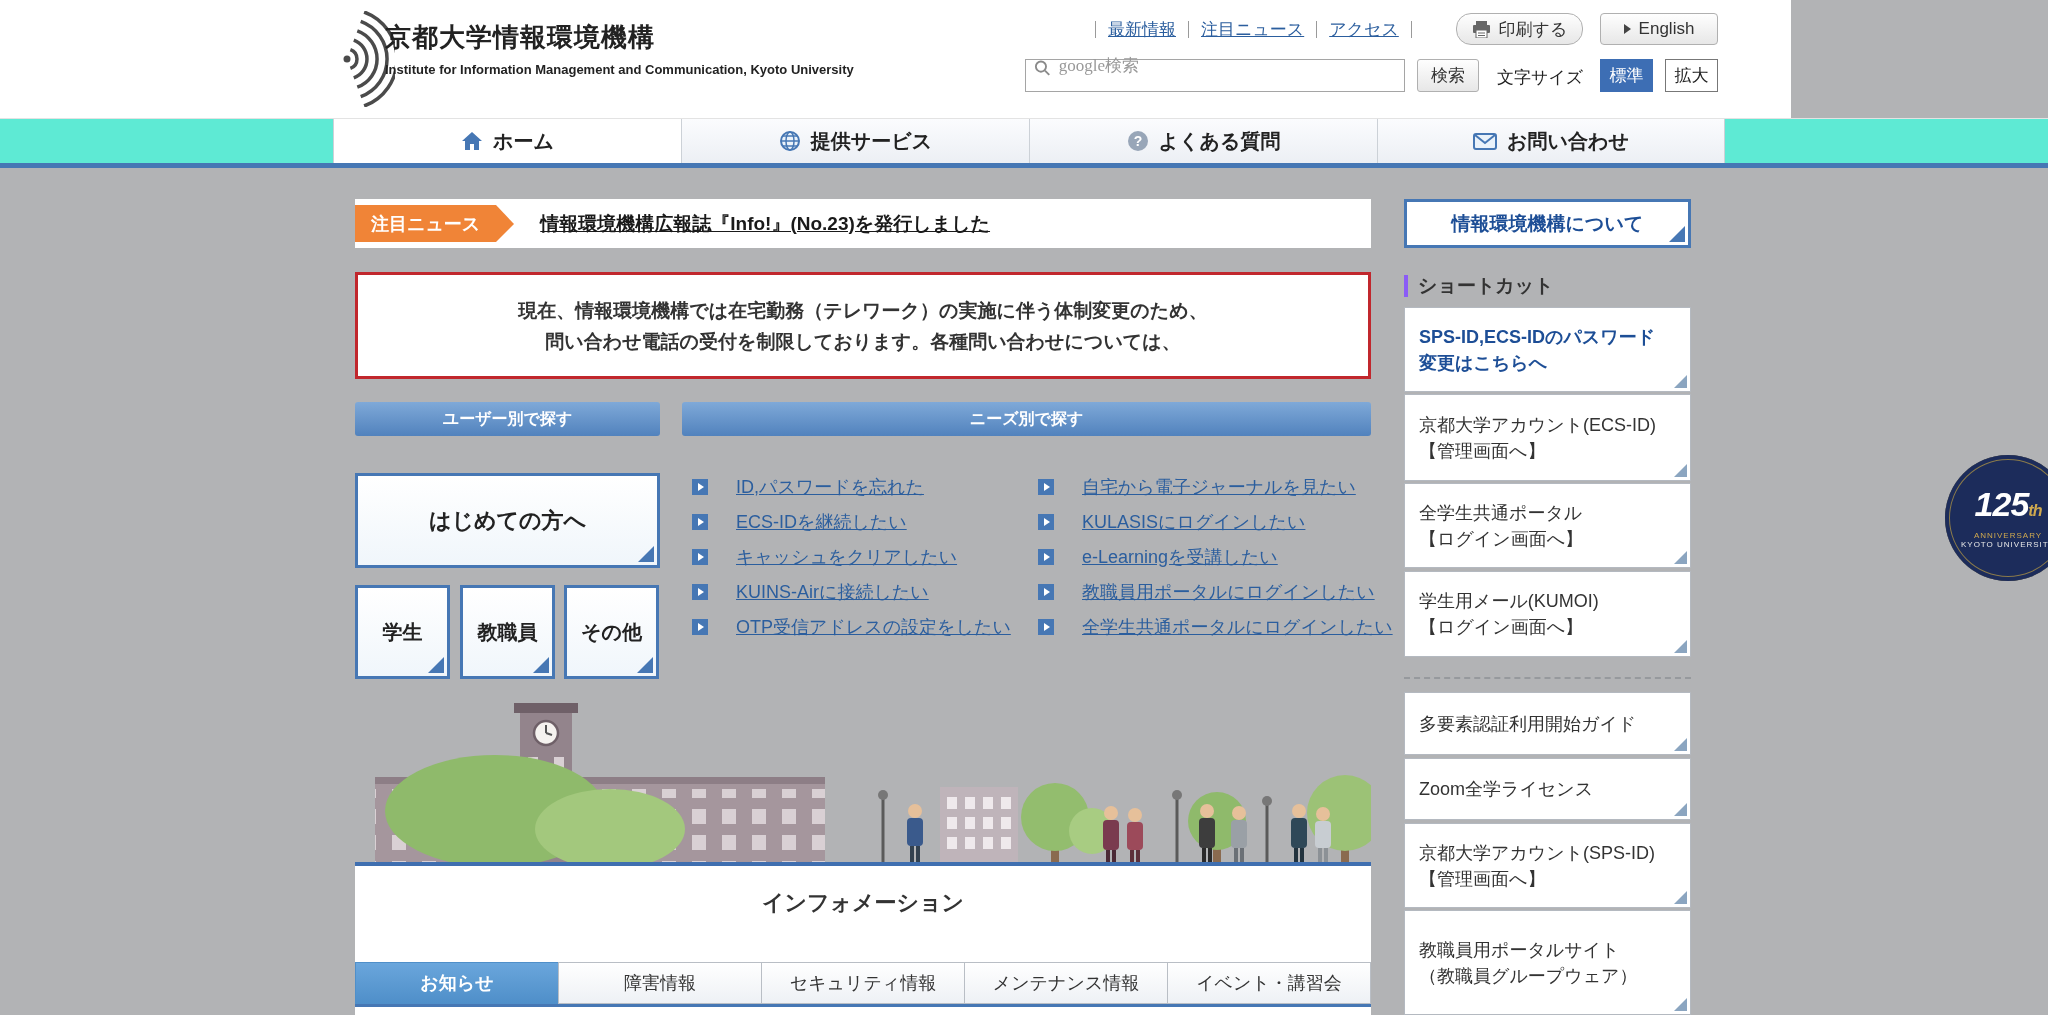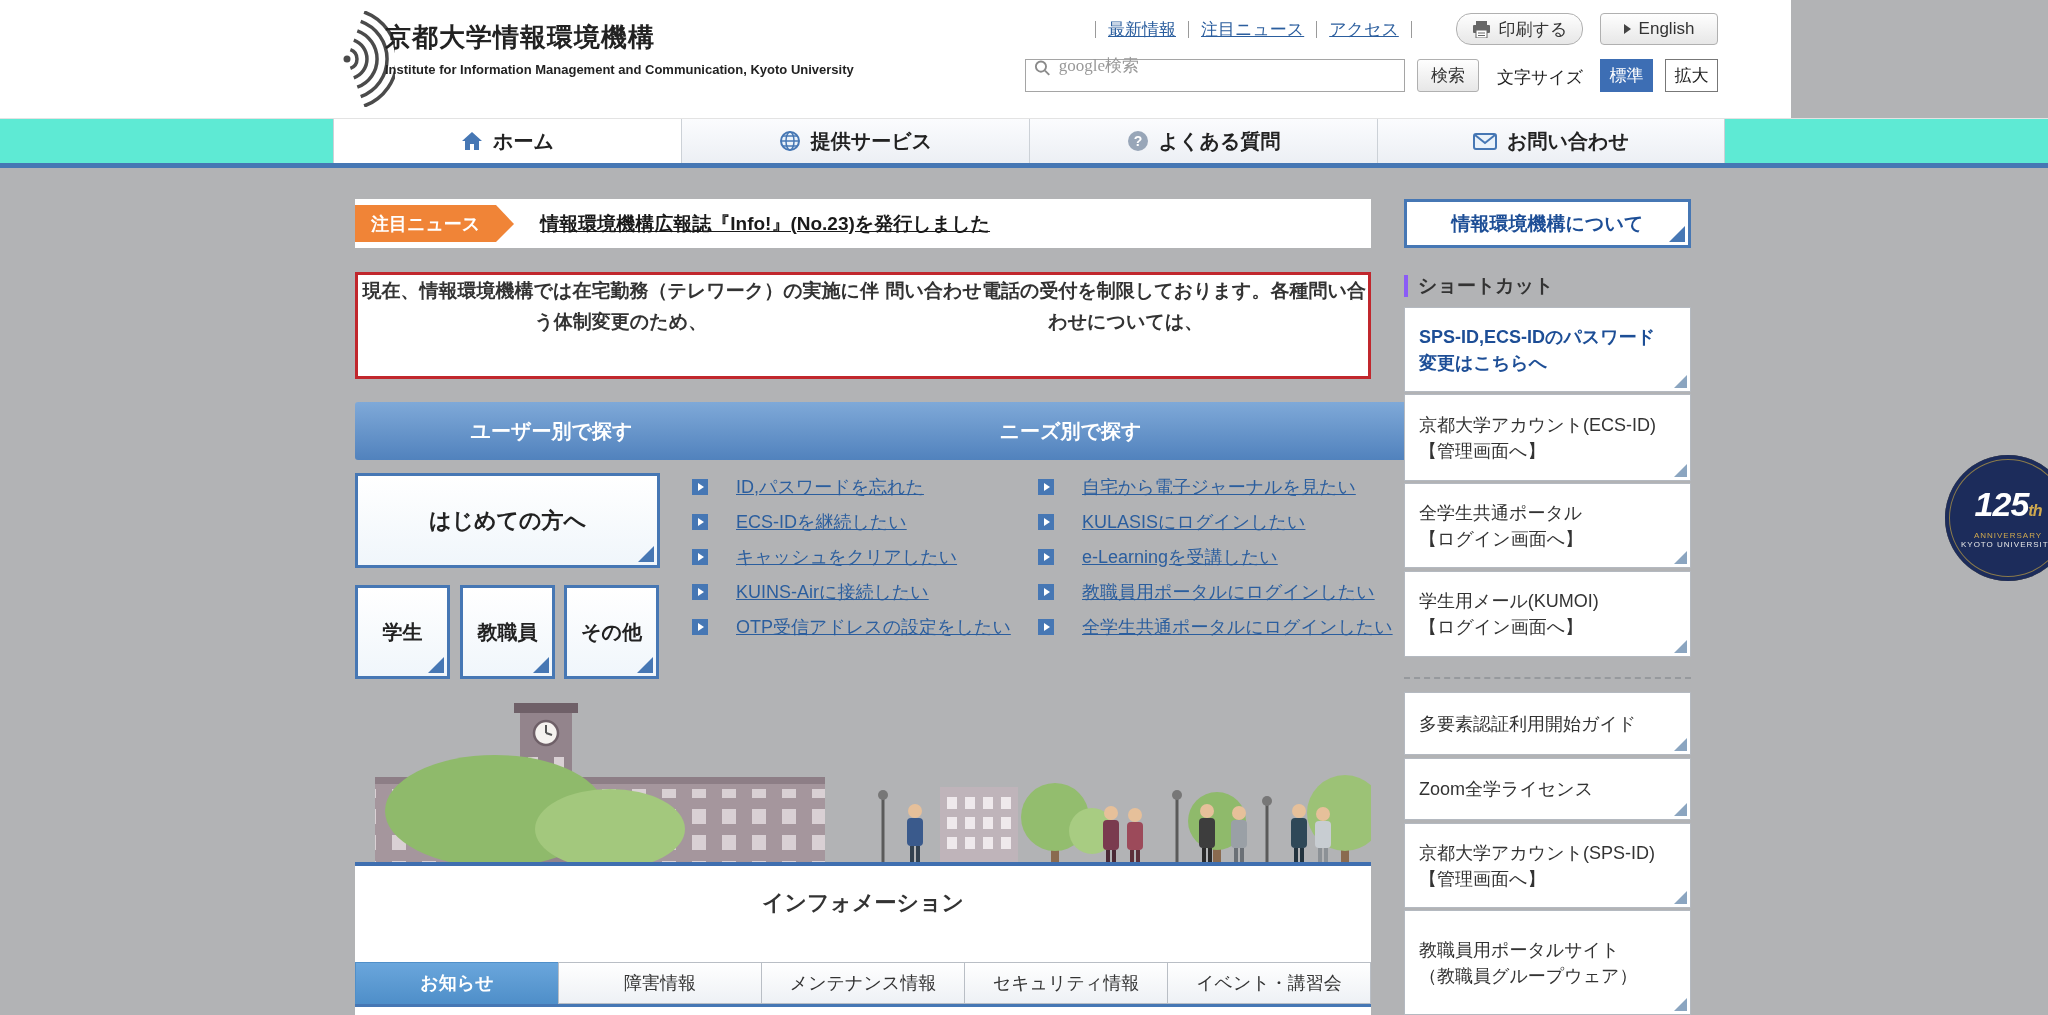--- a/index.html
+++ b/index.html
@@ -44,26 +44,26 @@
   
   .news-bar{left:355px;top:199px;width:1016px;height:49px;background:#fff;display:flex;align-items:center;}
   .news-badge{position:relative;background:#f08437;color:#fff;font-size:18px;font-weight:bold;height:37px;
               display:flex;align-items:center;padding:0 16px;}
   .news-badge::after{content:"";position:absolute;right:-18px;top:0;width:0;height:0;
               border-top:19px solid transparent;border-bottom:18px solid transparent;border-left:18px solid #f08437;}
   .news-headline{margin-left:44px;font-size:19px;font-weight:bold;color:#1a1a1a;text-decoration:underline;cursor:pointer;}
 
   
   .notice-box{left:355px;top:272px;width:1016px;height:107px;background:#fff;border:3px solid #c1272d;box-sizing:border-box;
-              display:flex;flex-direction:row;justify-content:center;text-align:center;
+              display:flex;flex-direction:column;justify-content:center;text-align:center;
               font-size:19px;font-weight:bold;color:#333;line-height:31px;}
 
   
-  .finder-header{height:58px;background:linear-gradient(#7fa9d8,#5182bd);color:#fff;font-size:20px;font-weight:bold;
-                 display:flex;align-items:center;justify-content:center;border-radius:3px;padding-left:44px;}
+  .finder-header{height:34px;background:linear-gradient(#7fa9d8,#5182bd);color:#fff;font-size:16px;font-weight:bold;
+                 display:flex;align-items:center;justify-content:center;border-radius:3px;}
   .user-header{left:355px;top:402px;width:305px;}
   .needs-header{left:682px;top:402px;width:689px;}
   .blue-card{background:linear-gradient(#ffffff,#f0f6fb);border:3px solid #4677b4;box-sizing:border-box;
              display:flex;align-items:center;justify-content:center;color:#222;font-weight:bold;cursor:pointer;}
   .beginner-box{left:355px;top:473px;width:305px;height:95px;font-size:22px;}
   .user-box{top:585px;width:95px;height:94px;font-size:20px;}
   .ub-0{left:355px;} .ub-1{left:460px;} .ub-2{left:564px;}
   .fold-blue::after{content:"";position:absolute;right:3px;bottom:3px;width:0;height:0;
              border-style:solid;border-width:0 0 16px 16px;border-color:transparent transparent #4677b4 transparent;}
   .quick-links{display:flex;flex-direction:column;gap:12px;}
@@ -356,22 +356,22 @@
         <rect x="969" y="149" width="4" height="14" fill="#8c9196"></rect>
     </g>
   </svg>
   <div class="abs ground-line"></div>
 
   <div class="abs info-box">
     <div class="info-title">インフォメーション</div>
     <div class="info-tabs">
       <div class="info-tab active">お知らせ</div>
       <div class="info-tab">障害情報</div>
+      <div class="info-tab">セキュリティ情報</div>
       <div class="info-tab">メンテナンス情報</div>
-      <div class="info-tab">セキュリティ情報</div>
       <div class="info-tab">イベント・講習会</div>
     </div>
   </div>
 
   <div class="abs about-box fold-blue">情報環境機構について</div>
   <div class="abs shortcut-heading">ショートカット</div>
 
   <div class="abs sc-box fold-gray sc-1 sc-blue">SPS-ID,ECS-IDのパスワード
 変更はこちらへ</div>
   <div class="abs sc-box fold-gray sc-2">京都大学アカウント(ECS-ID)

